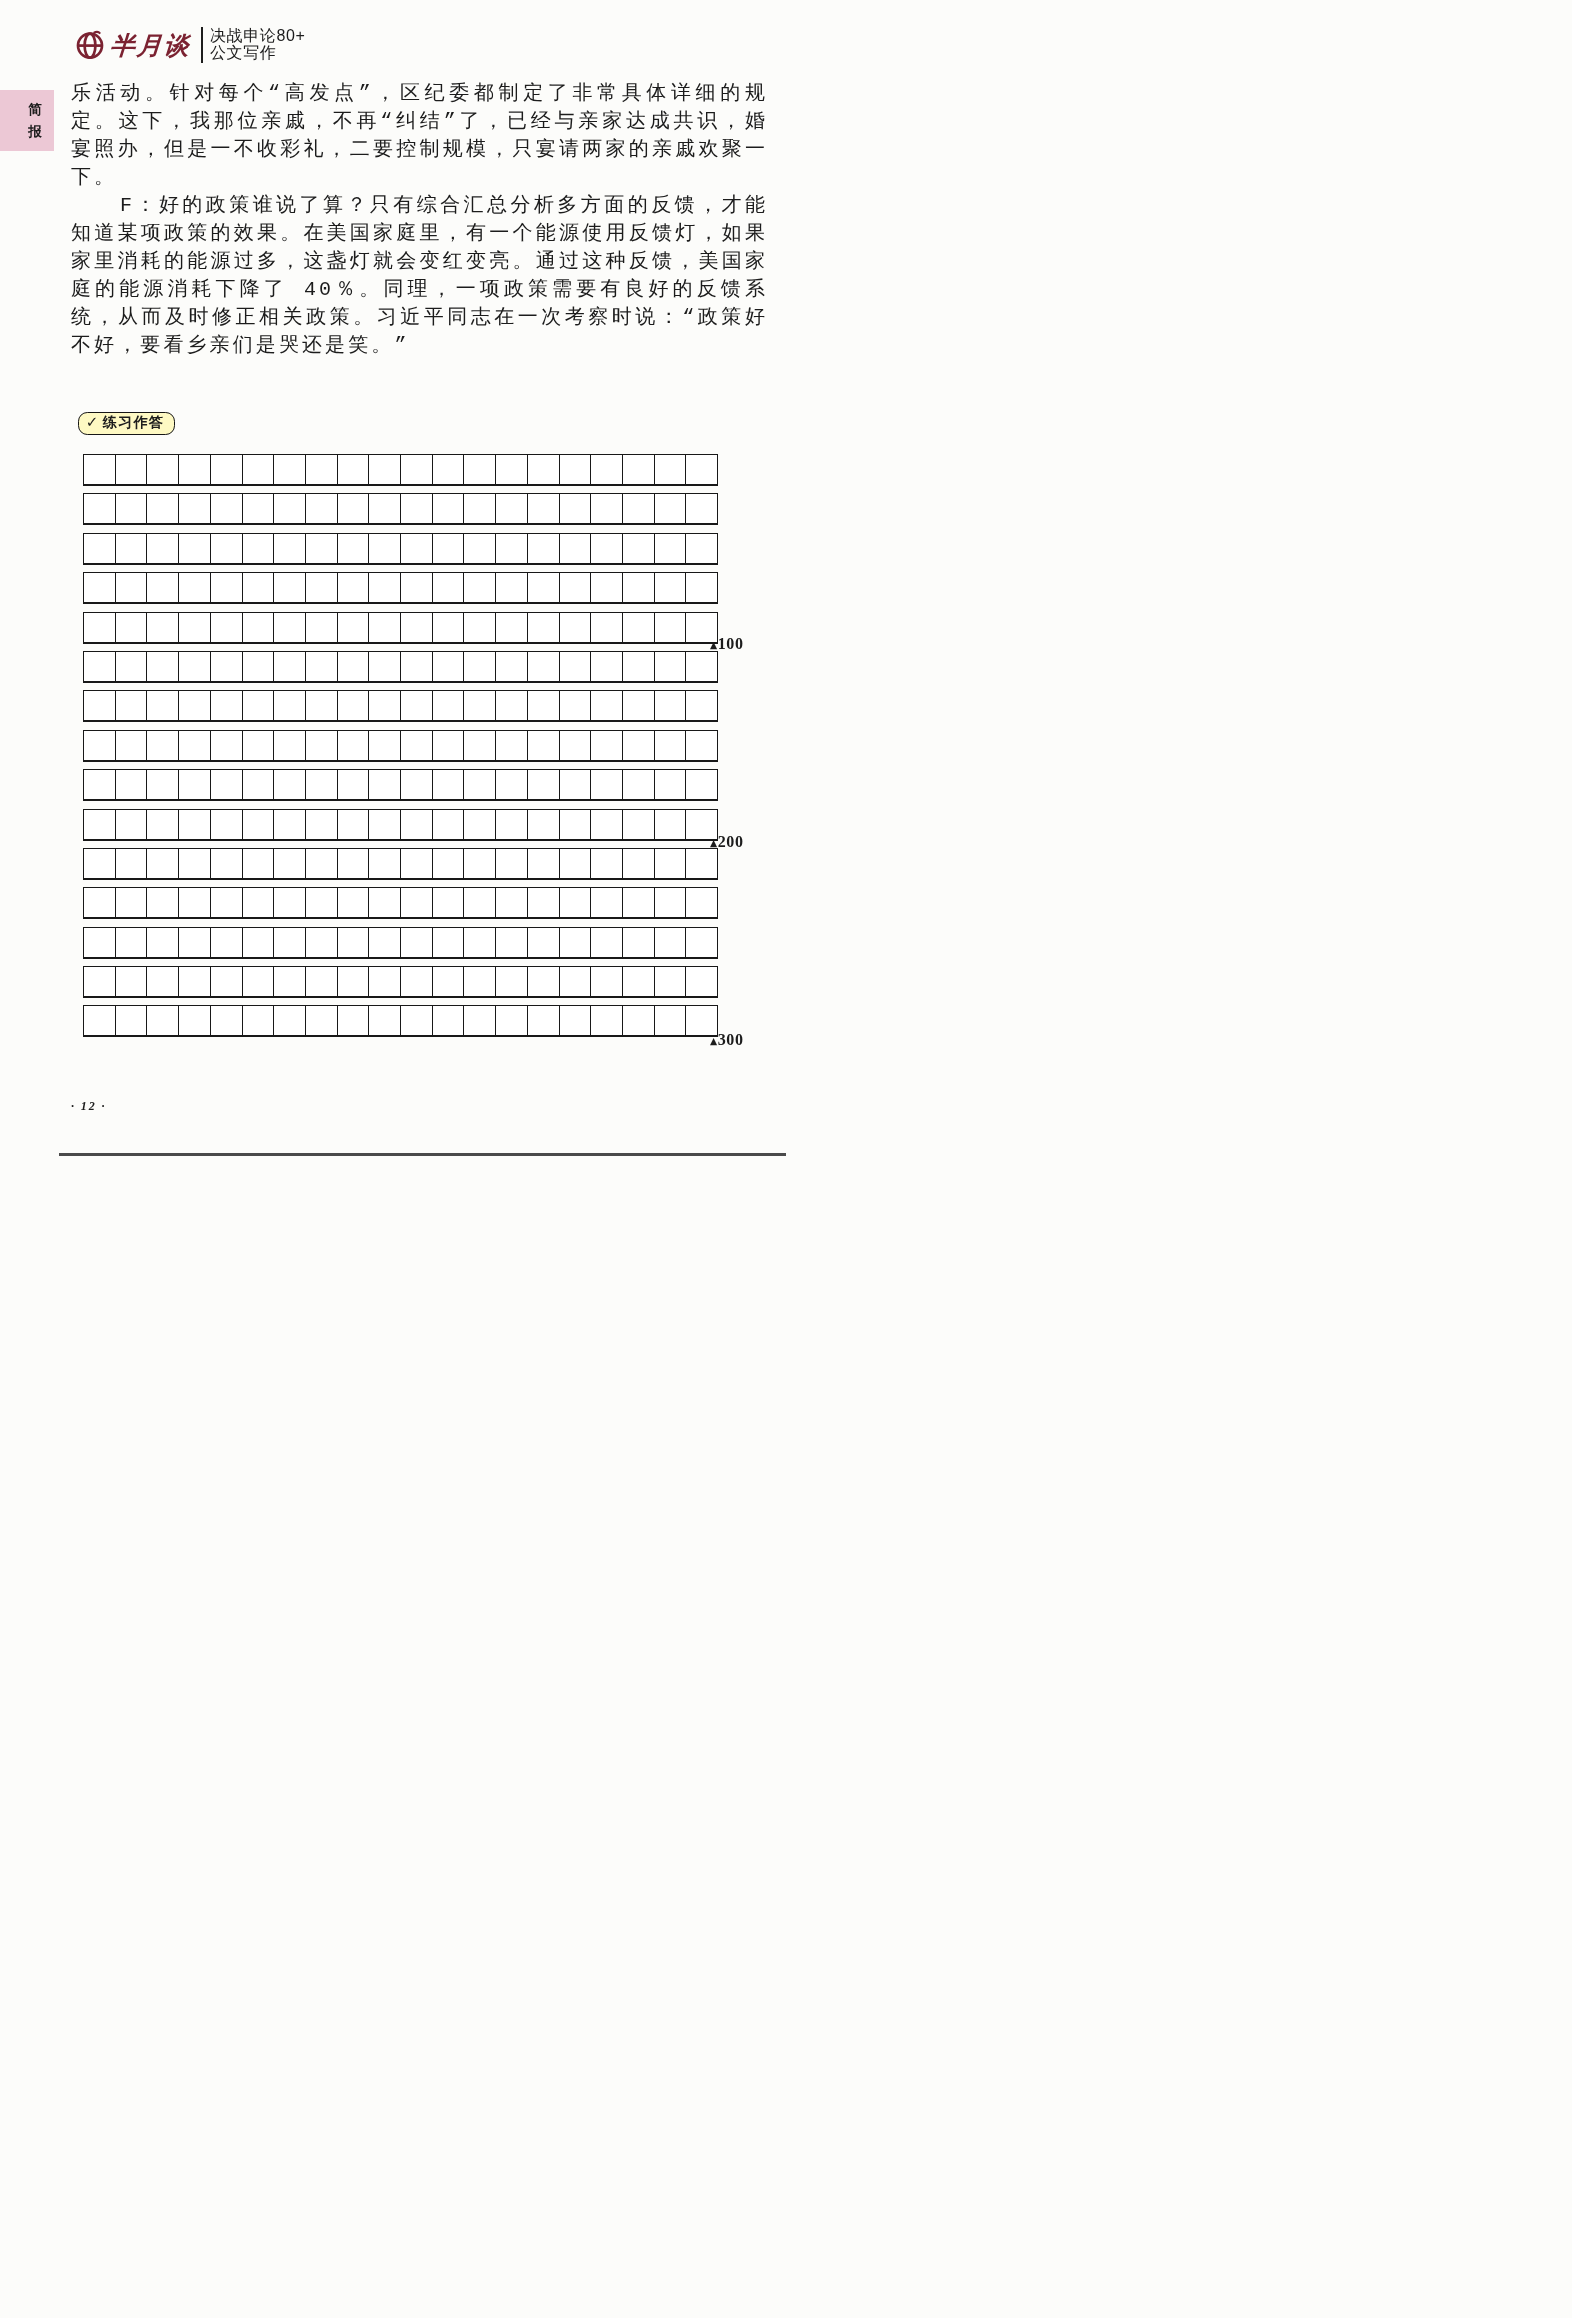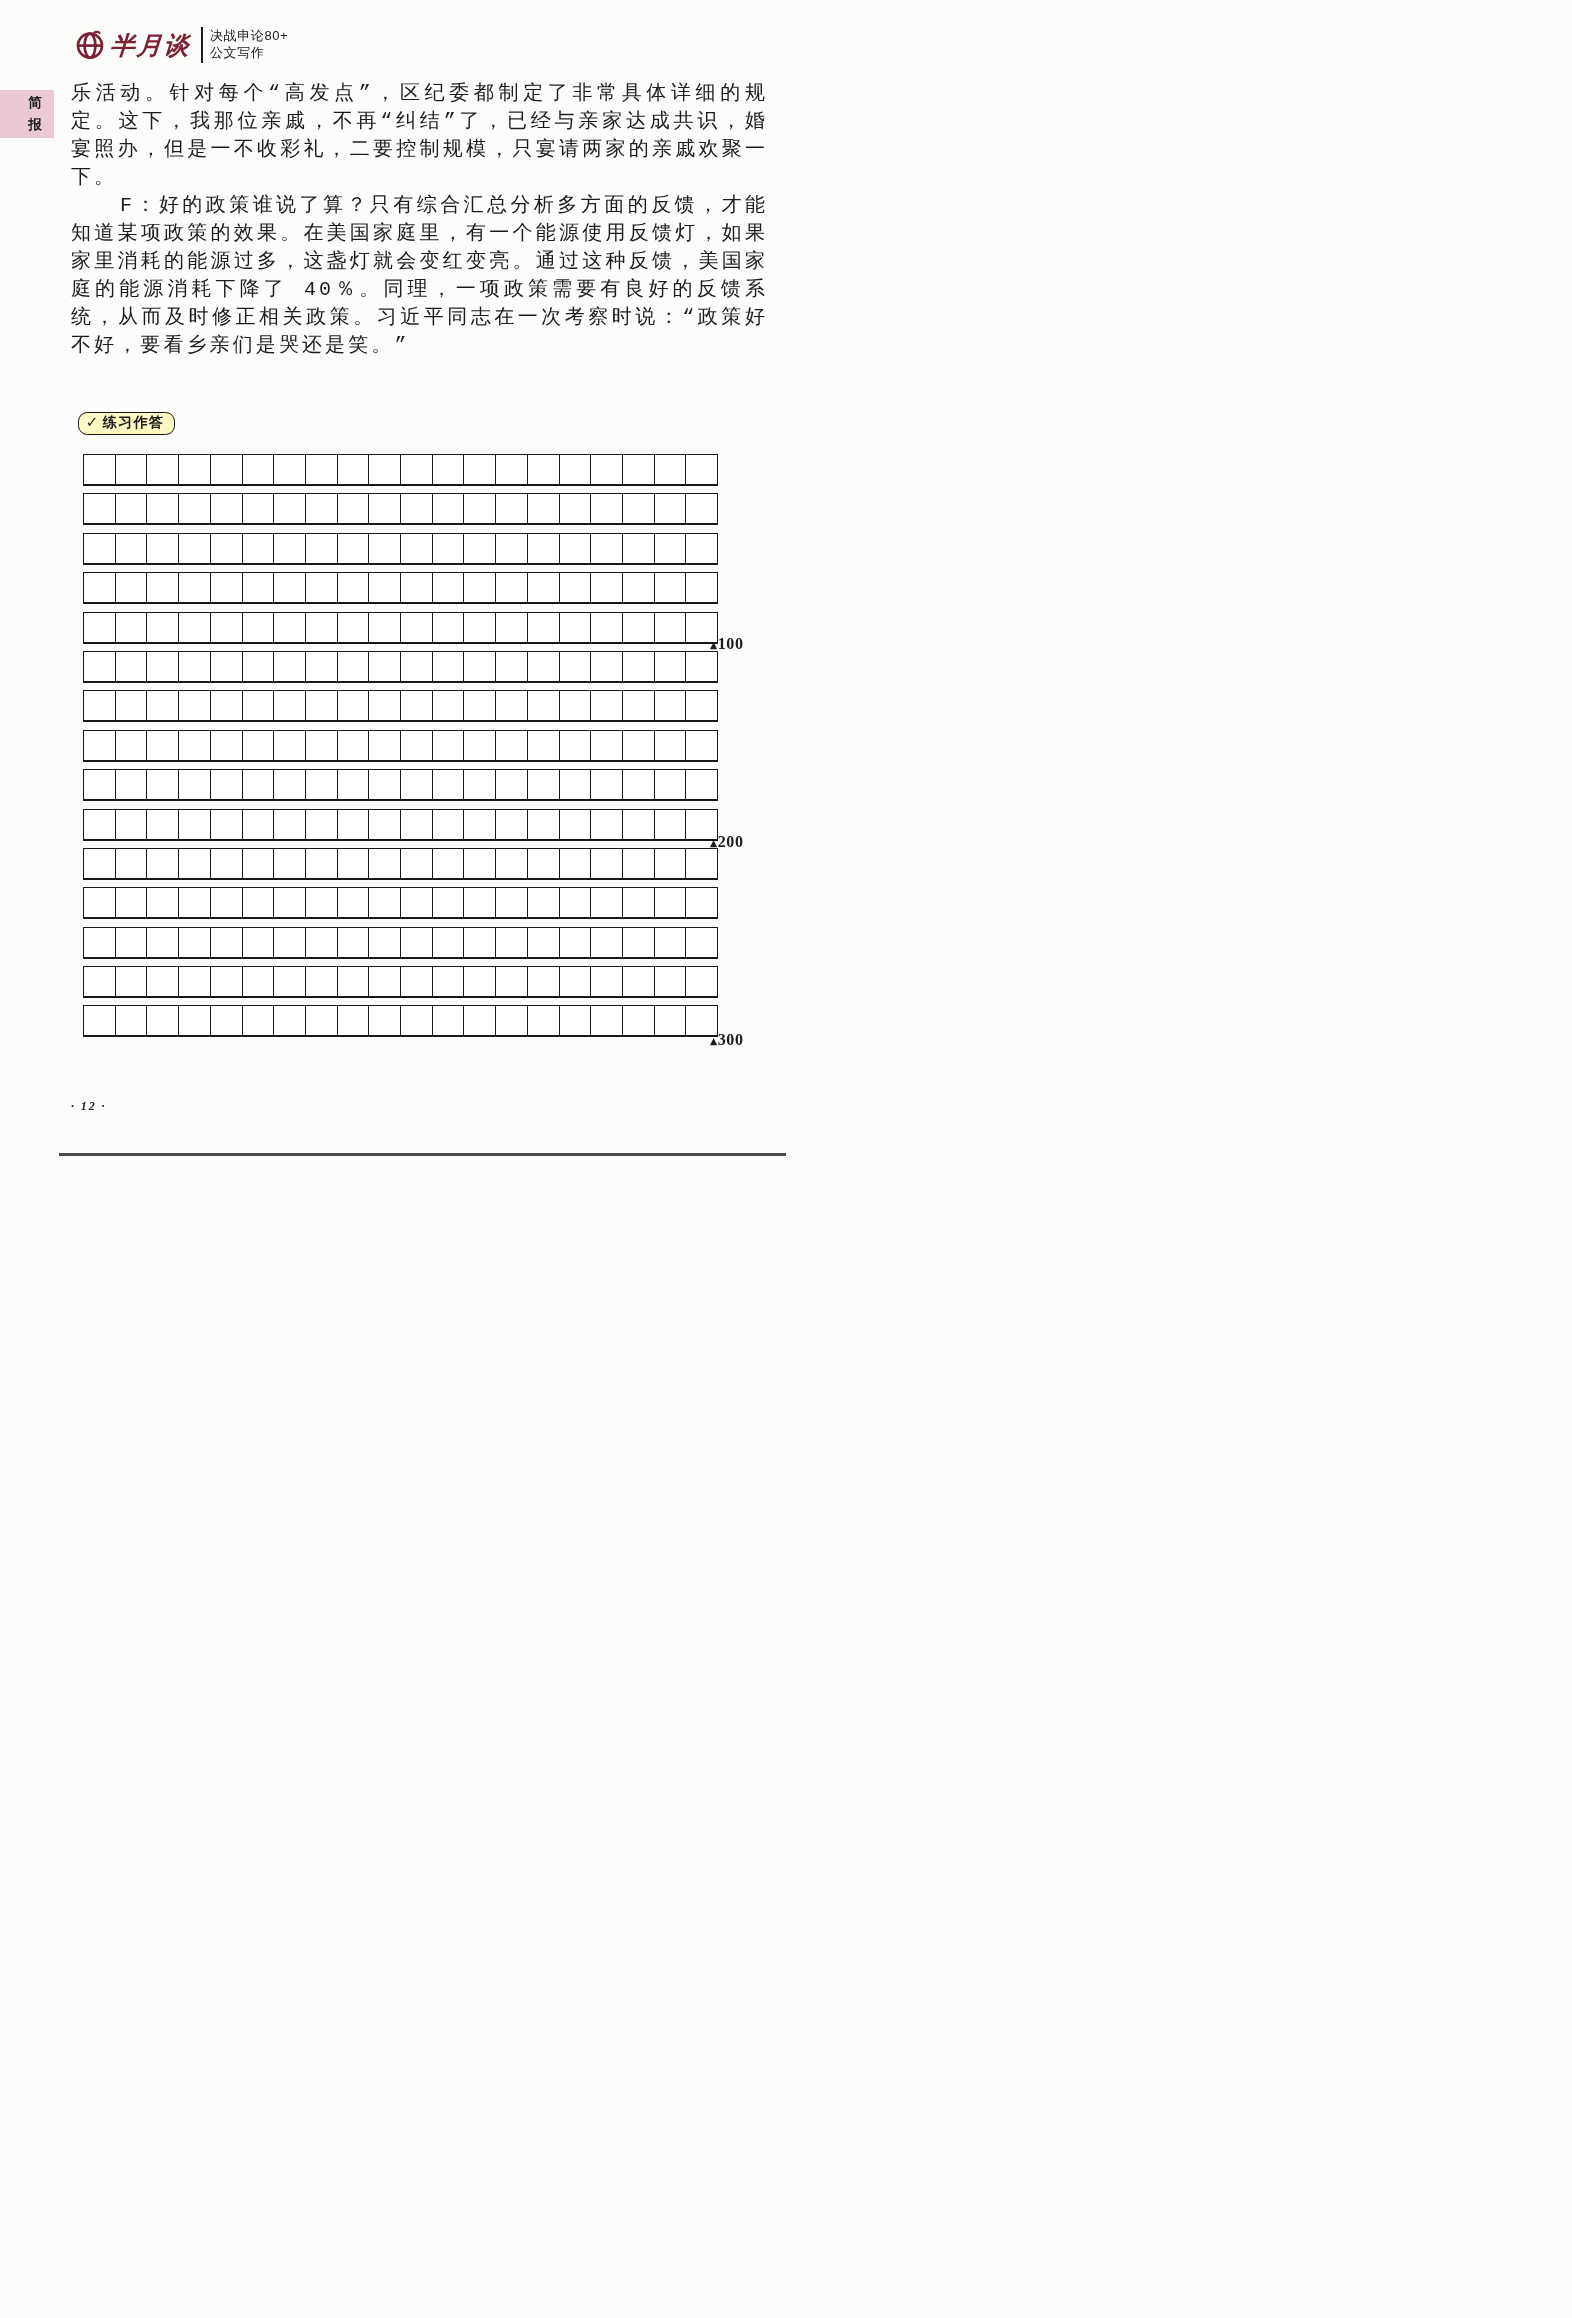--- a/index.html
+++ b/index.html
@@ -24,28 +24,28 @@
     font-size:25px;letter-spacing:1.9px;
     transform:skewX(-4deg);
     line-height:1;
   }
   .header-divider{
     width:1.9px;height:36px;background:#1d1d1d;
     margin:0 7.4px 0 10px;flex:0 0 auto;
   }
   .header-subtitle{
     font-family:"Liberation Sans", sans-serif;
-    font-size:13px;line-height:16.7px;font-weight:500;
+    font-size:16px;line-height:16.7px;font-weight:500;
     letter-spacing:0.6px;
   }
 
   
   .side-tab{
     position:absolute;left:0;top:90px;
-    width:54px;height:48px;
+    width:54px;height:61px;
     background:#ecc8d5;
     display:flex;align-items:center;justify-content:center;
   }
   .side-tab-label{
     width:1.1em;
     font-family:"Liberation Sans", sans-serif;
     font-weight:bold;font-size:13.6px;line-height:22px;
     text-align:center;
     margin-left:16px;
     word-break:break-all;

